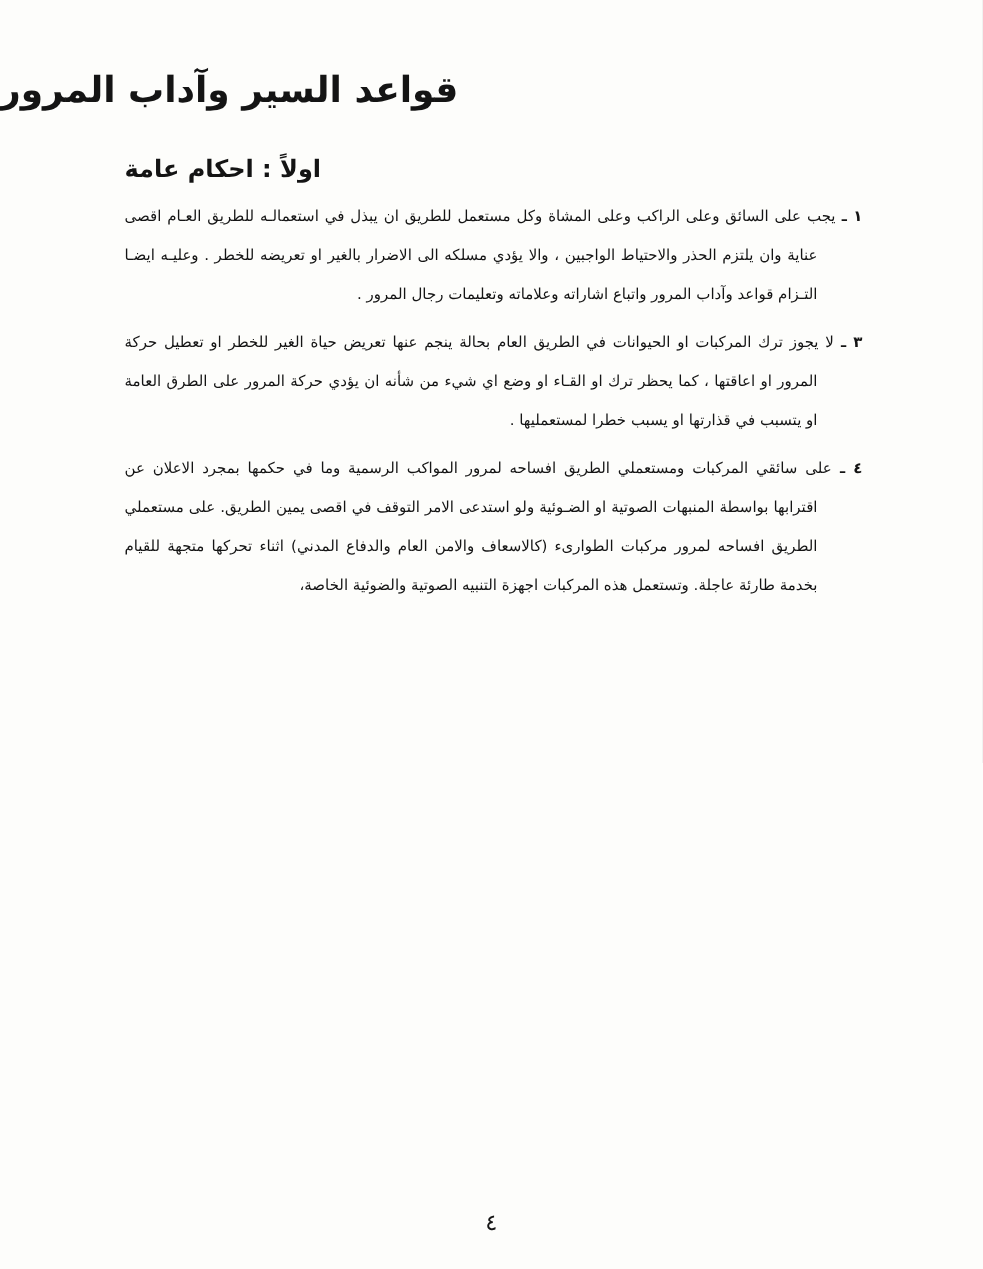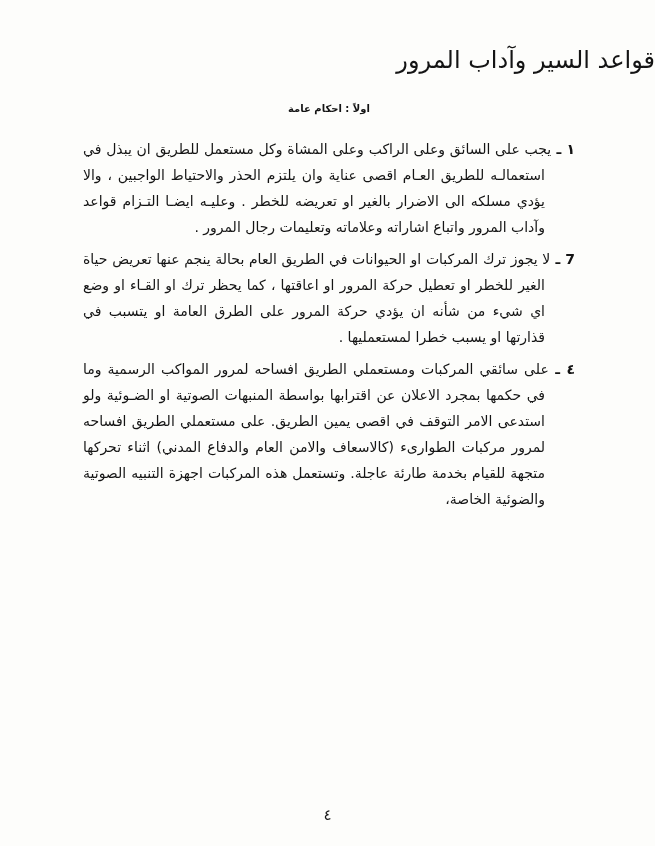--- a/index.html
+++ b/index.html
@@ -17,40 +17,40 @@
     font-family: "DejaVu Sans", sans-serif;
     direction: rtl;
     overflow: hidden;
     box-sizing: border-box;
   }
   .doc-title {
     position: absolute;
     top: 30px;
     right: 0;
     left: 0;
-    text-align: right;
+    text-align: left;
     font-size: 24px;
-    font-weight: normal;
+    font-weight: bold;
     letter-spacing: 0.5px;
   }
   .content {
     position: absolute;
     top: 103px;
     right: 80px;
     width: 492px;
   }
   .section-heading {
-    font-size: 10px;
+    font-size: 16px;
     font-weight: bold;
-    margin: 0 0 22px 0;
-    text-align: center;
+    margin: 0 0 10px 0;
+    text-align: left;
   }
   .item {
     margin: 0 0 6px 0;
-    font-size: 14px;
+    font-size: 10px;
     line-height: 26px;
     text-align: justify;
     
     padding-right: 30px;
     text-indent: -30px;
   }
   .item .num {
     font-weight: bold;
     white-space: nowrap;
   }
@@ -76,21 +76,21 @@
   <div class="content">
 
     <h2 class="section-heading">اولاً : احكام عامة</h2>
 
     <p class="item">
       <span class="num">١ ـ</span><span>يجب على السائق وعلى الراكب وعلى المشاة وكل مستعمل للطريق ان يبذل في استعمالـه للطريق العـام اقصى عناية وان يلتزم الحذر والاحتياط الواجبين ، والا يؤدي مسلكه الى الاضرار بالغير او تعريضه للخطر . وعليـه ايضـا التـزام قواعد وآداب المرور واتباع اشاراته وعلاماته وتعليمات رجال المرور .</span>
     </p>
 
 
     <p class="item">
-      <span class="num">7 ـ</span><span>لا يجوز ترك المركبات او الحيوانات في الطريق العام بحالة ينجم عنها تعريض حياة الغير للخطر او تعطيل حركة المرور او اعاقتها ، كما يحظر ترك او القـاء او وضع اي شيء من شأنه ان يؤدي حركة المرور على الطرق العامة او يتسبب في قذارتها او يسبب خطرا لمستعمليها .</span>
+      <span class="num">٣ ـ</span><span>لا يجوز ترك المركبات او الحيوانات في الطريق العام بحالة ينجم عنها تعريض حياة الغير للخطر او تعطيل حركة المرور او اعاقتها ، كما يحظر ترك او القـاء او وضع اي شيء من شأنه ان يؤدي حركة المرور على الطرق العامة او يتسبب في قذارتها او يسبب خطرا لمستعمليها .</span>
     </p>
 
     <p class="item">
       <span class="num">٤ ـ</span><span>على سائقي المركبات ومستعملي الطريق افساحه لمرور المواكب الرسمية وما في حكمها بمجرد الاعلان عن اقترابها بواسطة المنبهات الصوتية او الضـوئية ولو استدعى الامر التوقف في اقصى يمين الطريق. على مستعملي الطريق افساحه لمرور مركبات الطوارىء (كالاسعاف والامن العام والدفاع المدني) اثناء تحركها متجهة للقيام بخدمة طارئة عاجلة. وتستعمل هذه المركبات اجهزة التنبيه الصوتية والضوئية الخاصة،</span>
     </p>
 
   </div>
 
   <div class="page-number">٤</div>
 

